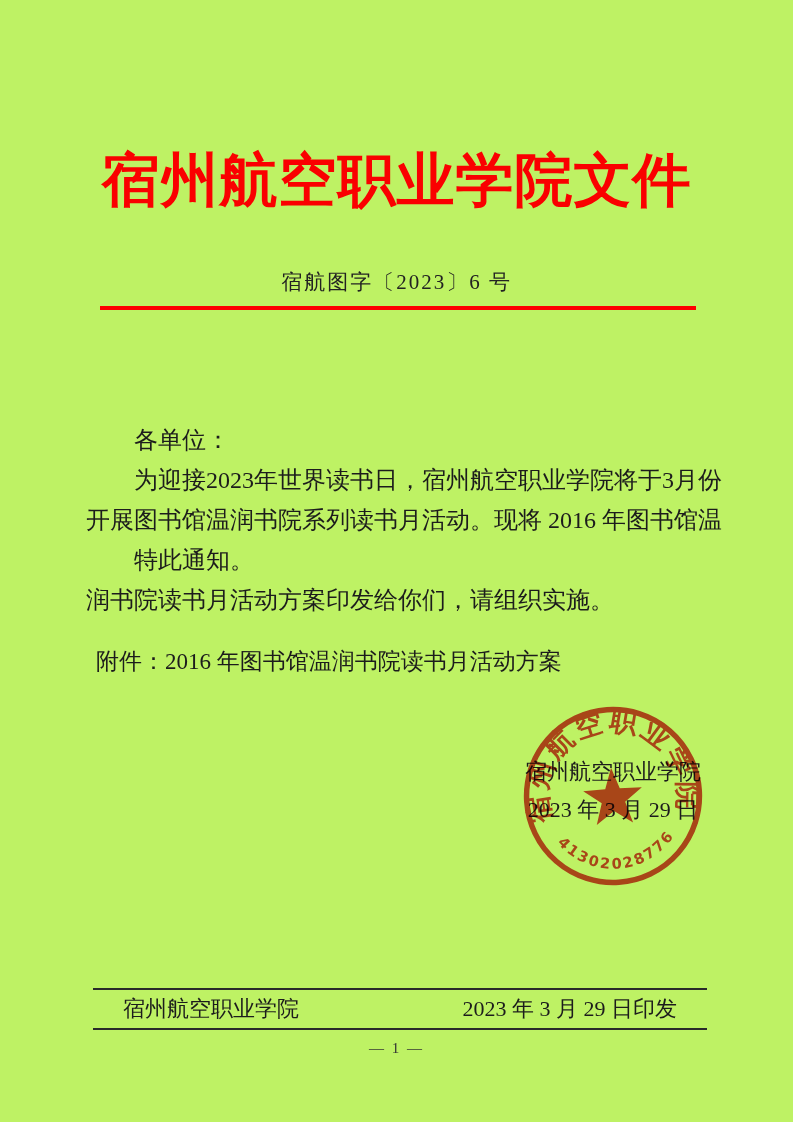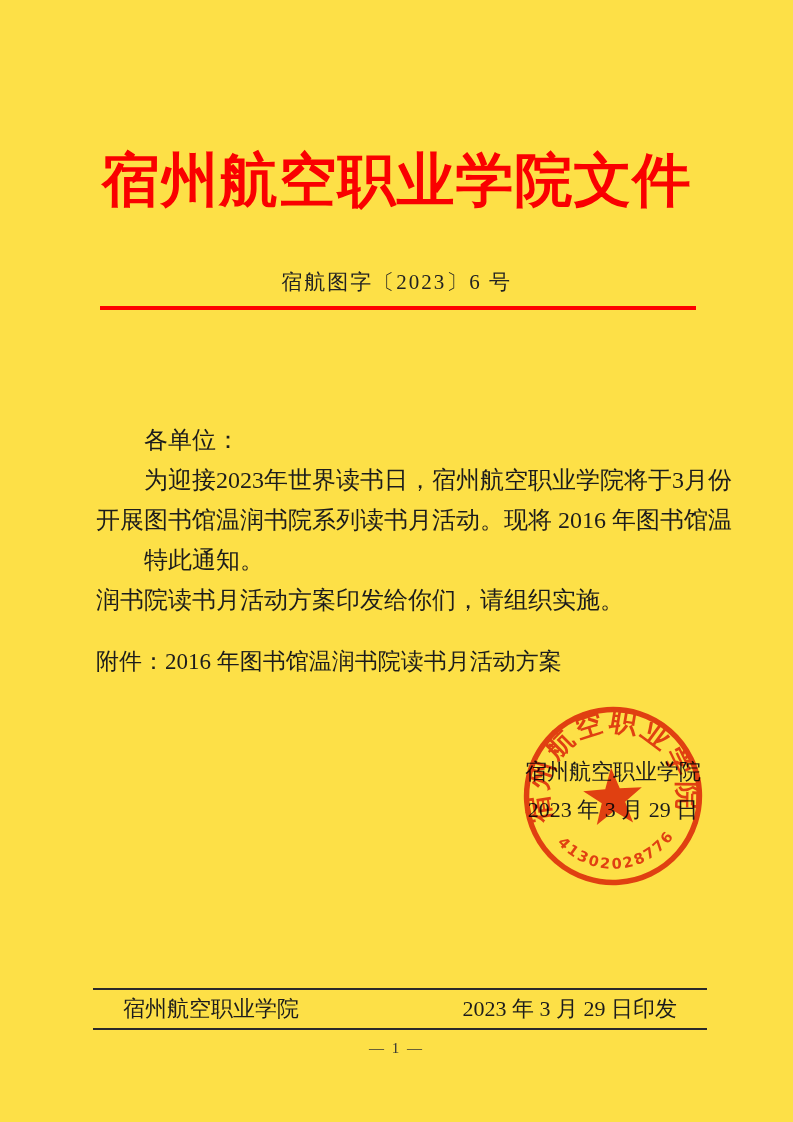--- a/index.html
+++ b/index.html
@@ -4,21 +4,21 @@
 <style>
   * { margin: 0; padding: 0; box-sizing: border-box; }
   html, body { background: #ffffff; }
   body {
     width: 793px; height: 1122px;
     position: relative;
     font-family: "Liberation Serif", "DejaVu Serif", serif;
     color: #1c1c1c;
     overflow: hidden;
   }
-  .page { position: absolute; inset: 0; background: #fde047; }
+  .page { position: absolute; inset: 0; background: #bef264; }
 
   .header-title {
     position: absolute; top: 142px; left: 0; right: 0;
     text-align: center;
     font-size: 58px; font-weight: 900;
     letter-spacing: 1px;
     color: #fa0000;
     white-space: nowrap;
     font-family: "Liberation Serif", "DejaVu Serif", serif;
   }
@@ -37,21 +37,21 @@
   }
 
   .notice-title {
     position: absolute; top: 354px; left: 0; right: 0;
     text-align: center;
     font-size: 25px; font-weight: bold; color: #111;
     white-space: nowrap;
   }
 
   .body-text {
-    position: absolute; top: 420px; left: 96px; width: 660px;
+    position: absolute; top: 420px; left: 86px; width: 660px;
     font-size: 24px; line-height: 40px; color: #1c1c1c;
   }
   .body-line { white-space: nowrap; height: 40px; }
   .indent { padding-left: 48px; }
 
   .attachment {
     position: absolute; top: 646px; left: 96px;
     font-size: 23px; color: #1c1c1c;
     white-space: nowrap;
   }

